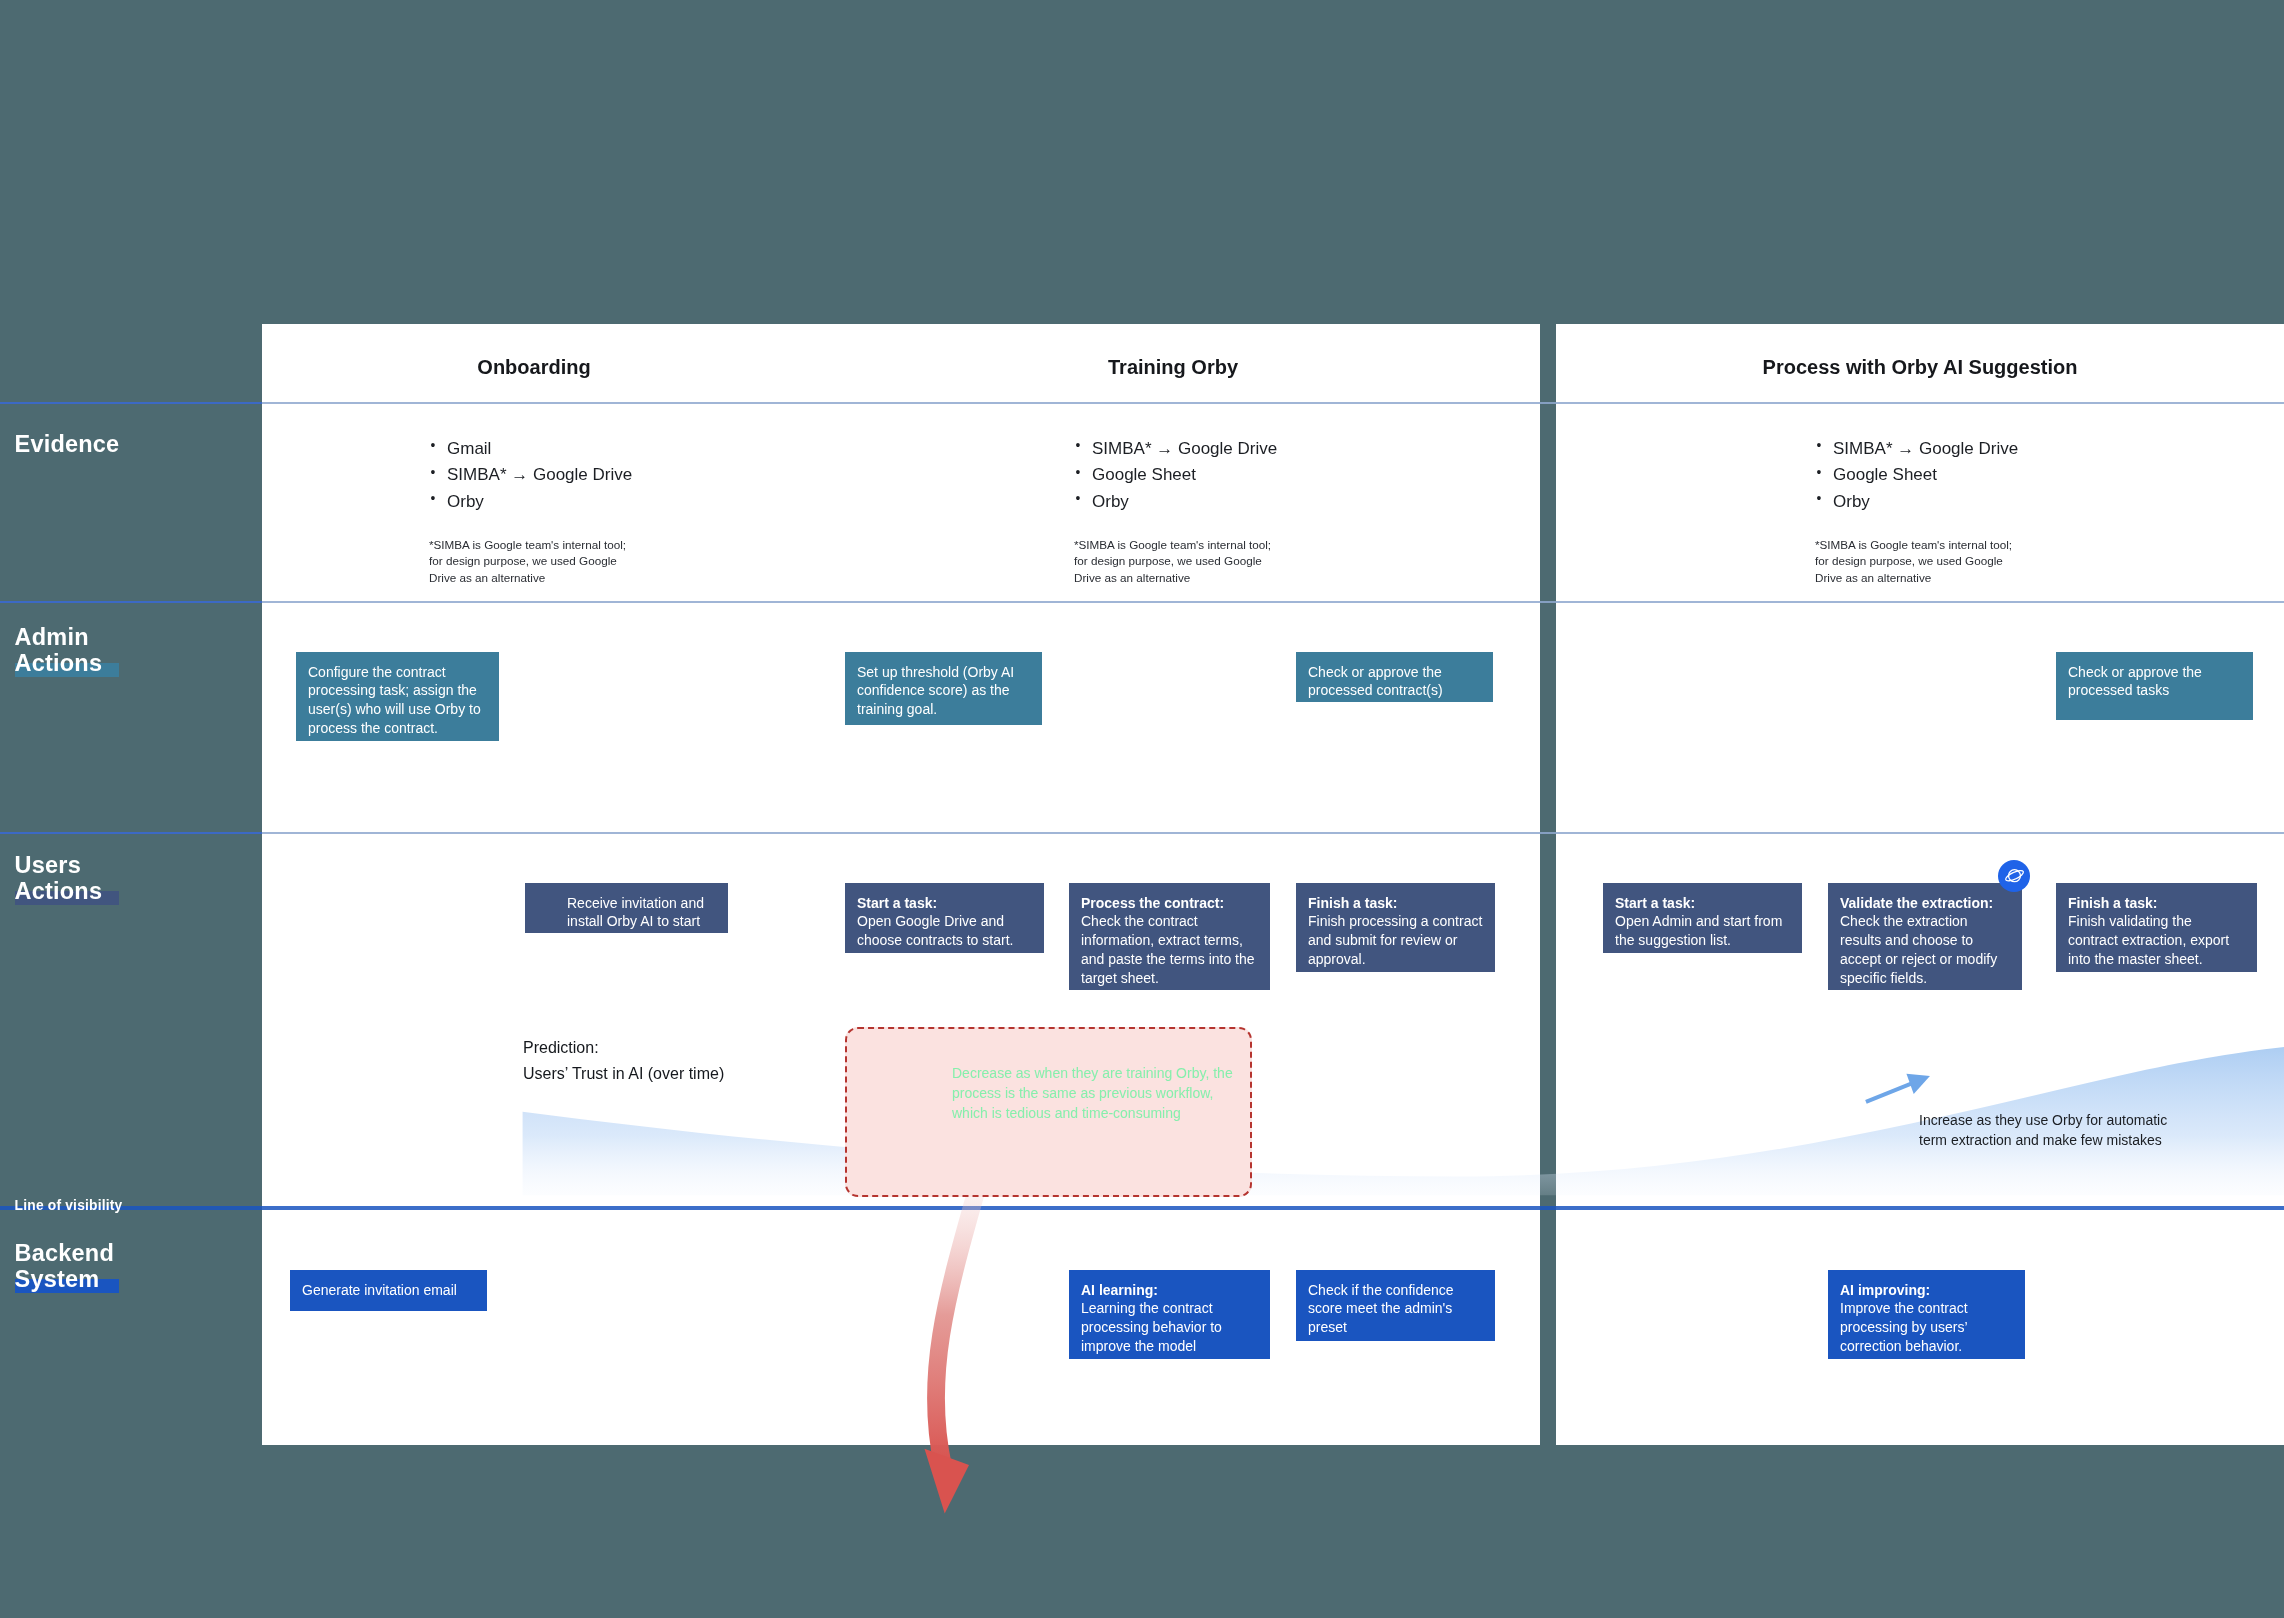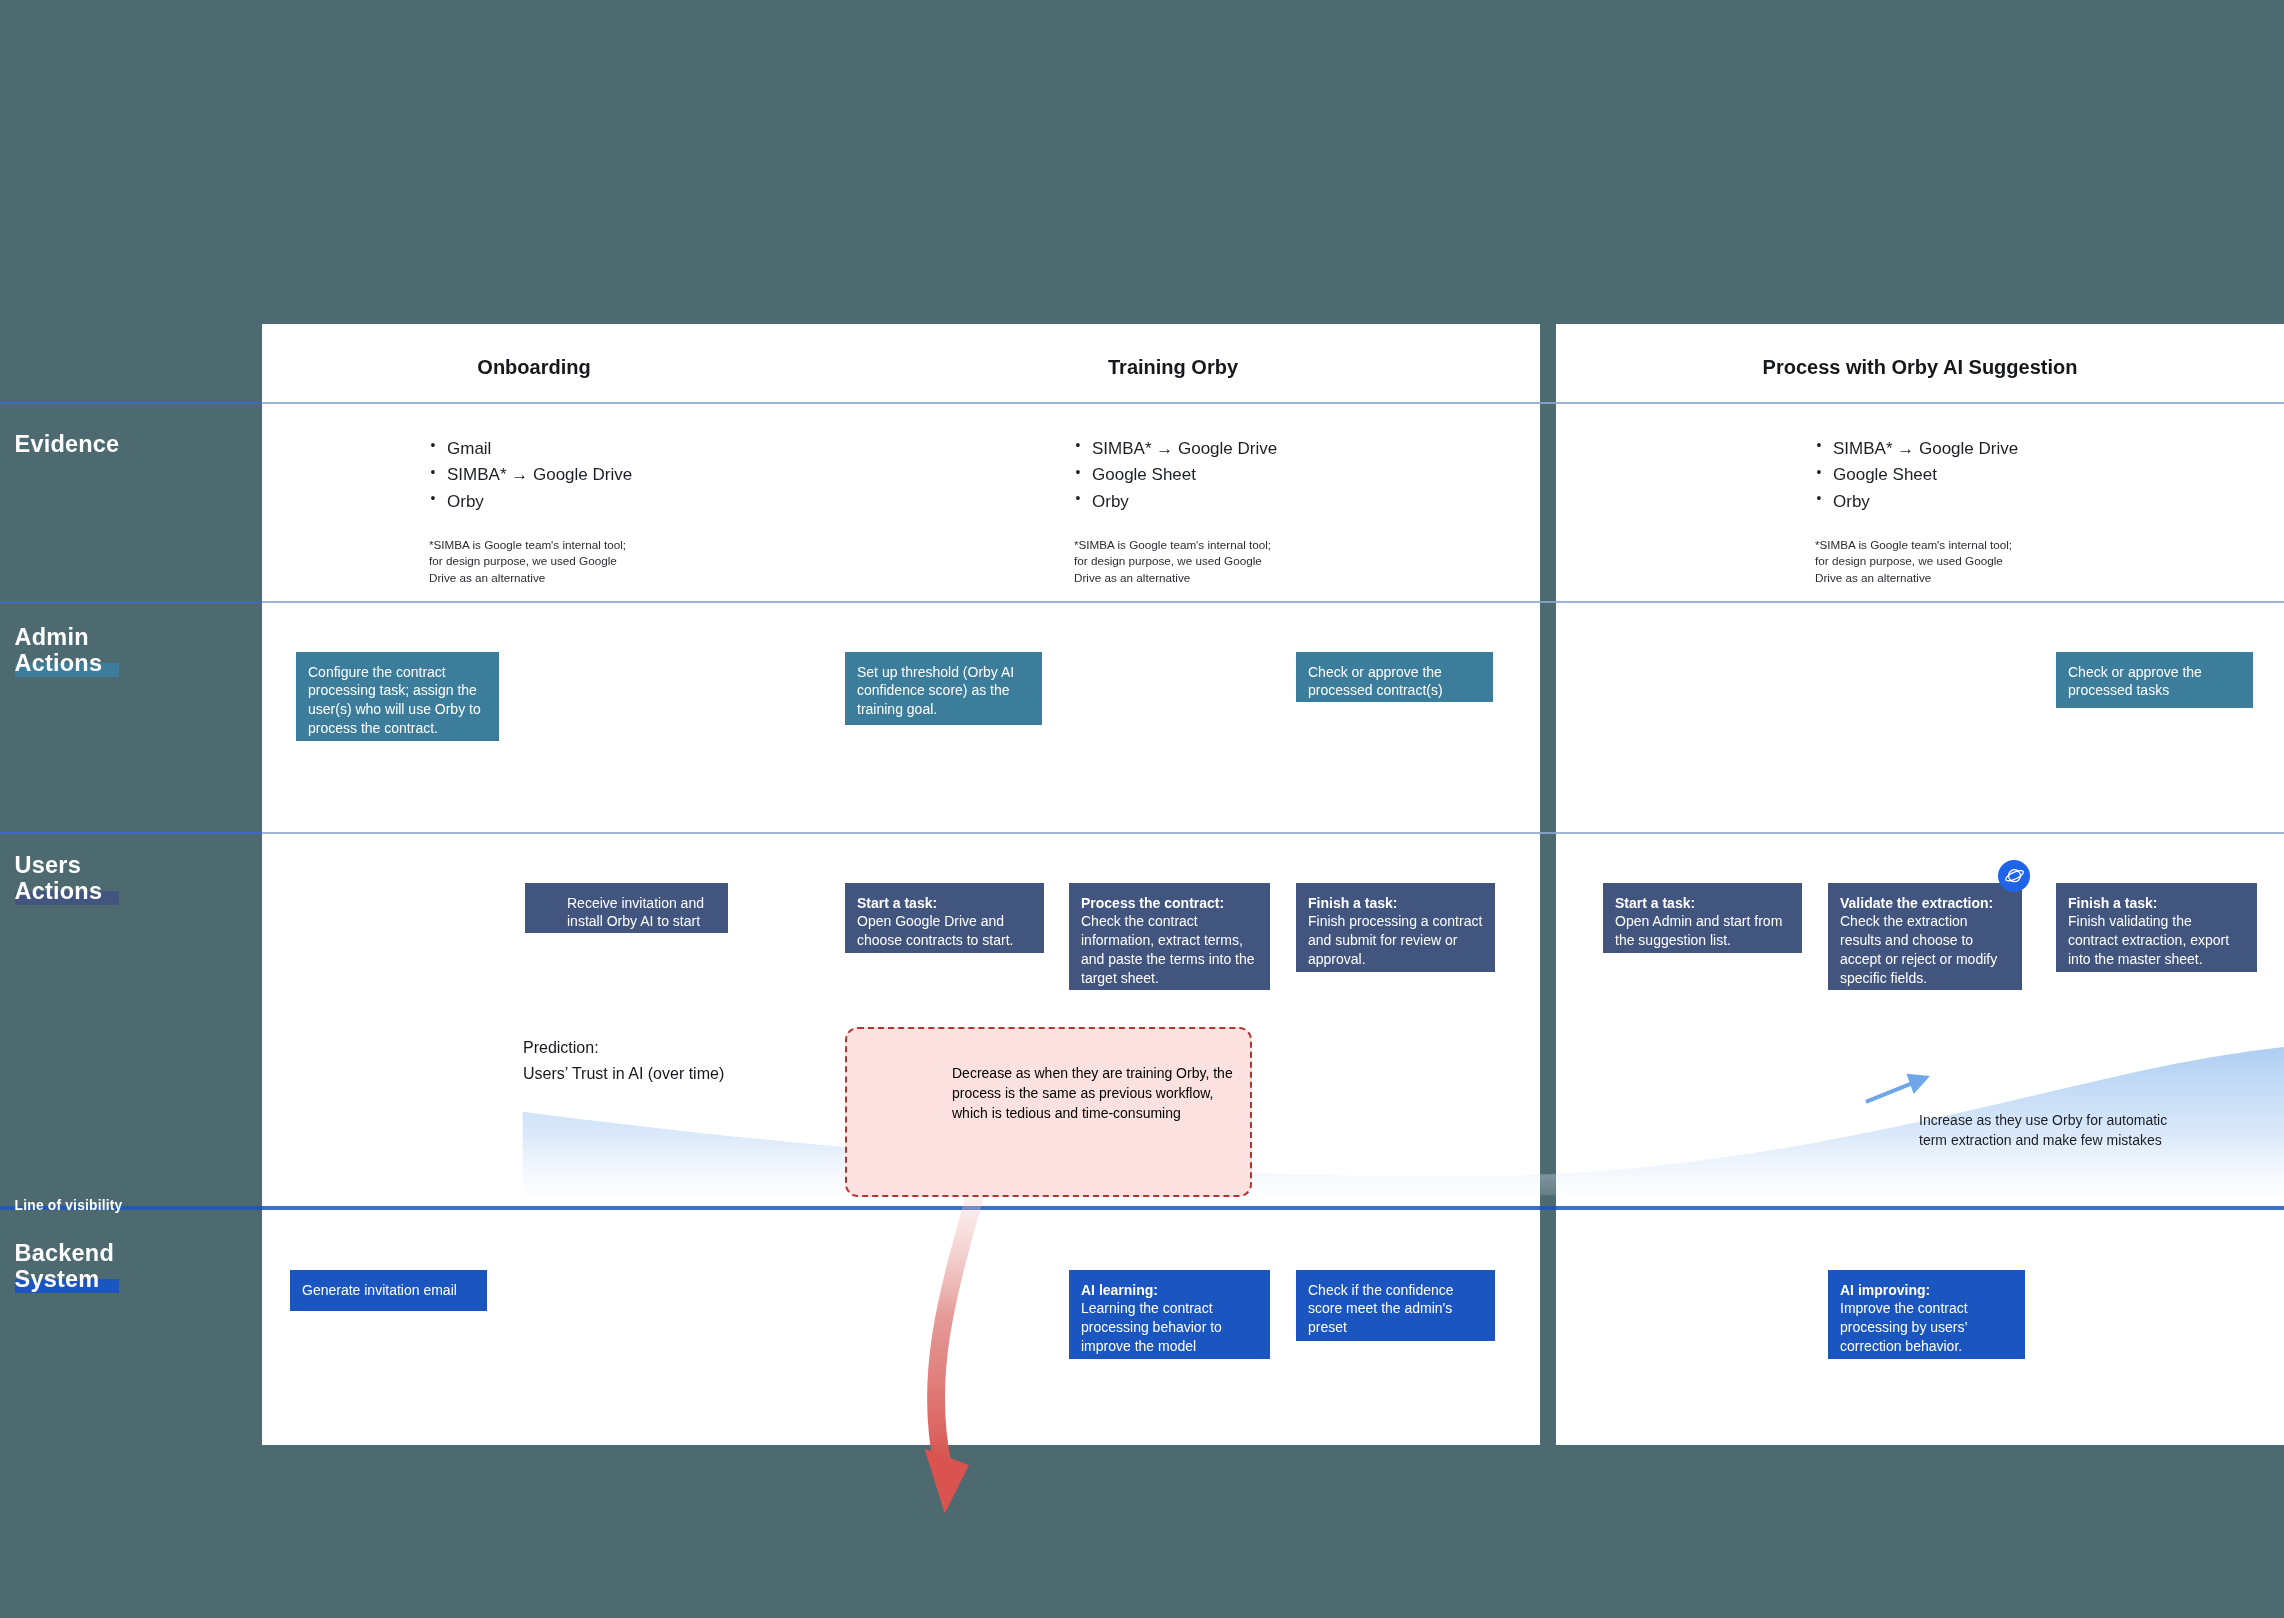--- a/index.html
+++ b/index.html
@@ -108,21 +108,21 @@
   #curve-layer{position:absolute;left:0;top:0;width:2284px;height:1619px;z-index:3;pointer-events:none;}
 
   
   #callout{
     position:absolute;left:845px;top:1027px;width:403px;height:166px;
     background:#fbe2e0;border:2.4px dashed #b5342f;border-radius:13px;
     z-index:4;
   }
   #callout-text{
     position:absolute;left:952px;top:1063px;width:300px;z-index:6;
-    font-size:14px;line-height:1.43;color:#000000;
+    font-size:14px;line-height:1.43;color:#86efac;
   }
   #increase-text{
     position:absolute;left:1919px;top:1110px;width:267px;z-index:6;
     font-size:14px;line-height:1.45;color:#1b1e23;
   }
 </style>
 </head>
 <body>
 
 <div class="canvas">
@@ -241,21 +241,21 @@
   </div>
 
   <div class="box admin" style="left:845px;top:652px;width:197px;height:73px;">
     <span class="body">Set up threshold (Orby AI confidence score) as the training goal.</span>
   </div>
 
   <div class="box admin" style="left:1296px;top:652px;width:197px;height:50px;">
     <span class="body">Check or approve the processed contract(s)</span>
   </div>
 
-  <div class="box admin" style="left:2056px;top:652px;width:197px;height:56px;">
+  <div class="box admin" style="left:2056px;top:652px;width:197px;height:68px;">
     <span class="body">Check or approve the processed tasks</span>
   </div>
 
   <div class="box user" style="left:525px;top:883px;width:203px;height:50px;padding-left:42px;">
     <span class="body">Receive invitation and install Orby AI to start work.</span>
   </div>
 
   <div class="box user" style="left:845px;top:883px;width:199px;height:70px;">
     <span class="title">Start a task:</span>
     <span class="body">Open Google Drive and choose contracts to start.</span>

